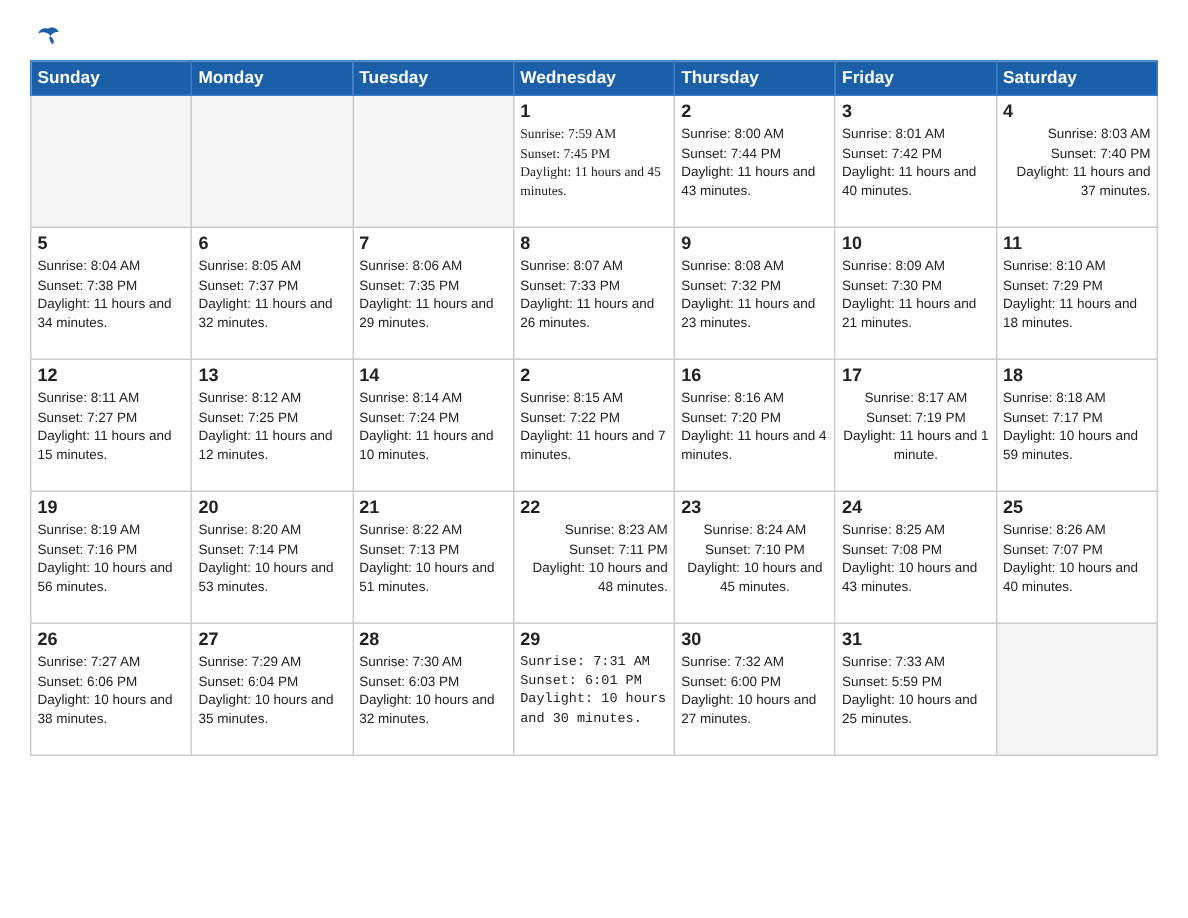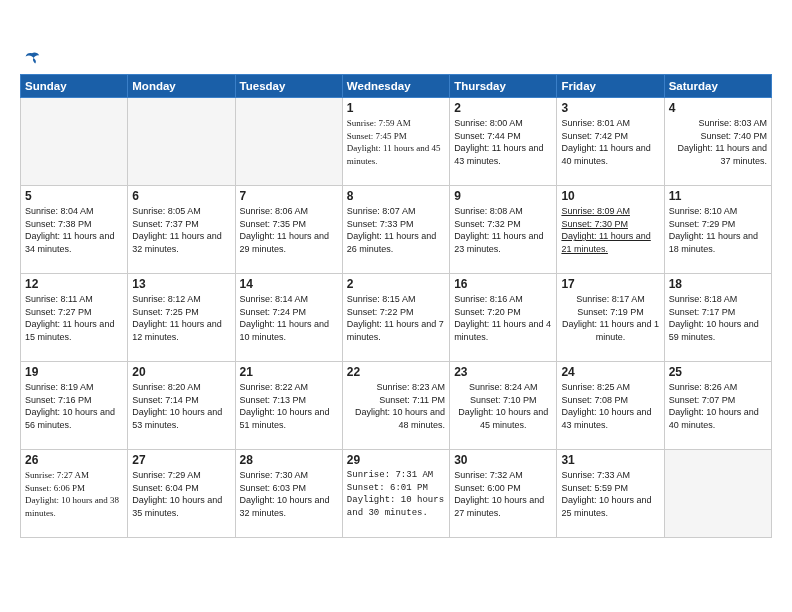--- a/index.html
+++ b/index.html
@@ -9,21 +9,20 @@
       font-family: Arial, sans-serif;
       background: #fff;
       overflow: hidden;
     }
     .page {
       width: 792px;
       height: 448px;
       padding: 16px 20px 2px 20px;
       display: flex;
       flex-direction: column;
-      margin-top: 34px;
     }
     .header {
       display: flex;
       justify-content: space-between;
       align-items: flex-start;
       margin-bottom: 8px;
     }
     .logo {
       display: flex;
       flex-direction: column;
@@ -190,21 +189,21 @@
 Daylight: 11 hours and 26 minutes.</div>
           </td>
           <td>
             <div class="day-number">9</div>
             <div class="day-info" style="white-space: pre-line;">Sunrise: 8:08 AM
 Sunset: 7:32 PM
 Daylight: 11 hours and 23 minutes.</div>
           </td>
           <td>
             <div class="day-number">10</div>
-            <div class="day-info" style="white-space: pre-line; text-decoration: underline;">Sunrise: 8:09 AM
+            <div class="day-info" style="white-space: pre-line;">Sunrise: 8:09 AM
 Sunset: 7:30 PM
 Daylight: 11 hours and 21 minutes.</div>
           </td>
           <td>
             <div class="day-number">11</div>
             <div class="day-info" style="white-space: pre-line;">Sunrise: 8:10 AM
 Sunset: 7:29 PM
 Daylight: 11 hours and 18 minutes.</div>
           </td>
         </tr>
@@ -292,21 +291,21 @@
           <td>
             <div class="day-number">25</div>
             <div class="day-info" style="white-space: pre-line;">Sunrise: 8:26 AM
 Sunset: 7:07 PM
 Daylight: 10 hours and 40 minutes.</div>
           </td>
         </tr>
         <tr>
           <td>
             <div class="day-number">26</div>
-            <div class="day-info" style="white-space: pre-line; font-family: Liberation Serif, serif;">Sunrise: 7:27 AM
+            <div class="day-info" style="white-space: pre-line;">Sunrise: 7:27 AM
 Sunset: 6:06 PM
 Daylight: 10 hours and 38 minutes.</div>
           </td>
           <td>
             <div class="day-number">27</div>
             <div class="day-info" style="white-space: pre-line;">Sunrise: 7:29 AM
 Sunset: 6:04 PM
 Daylight: 10 hours and 35 minutes.</div>
           </td>
           <td>

